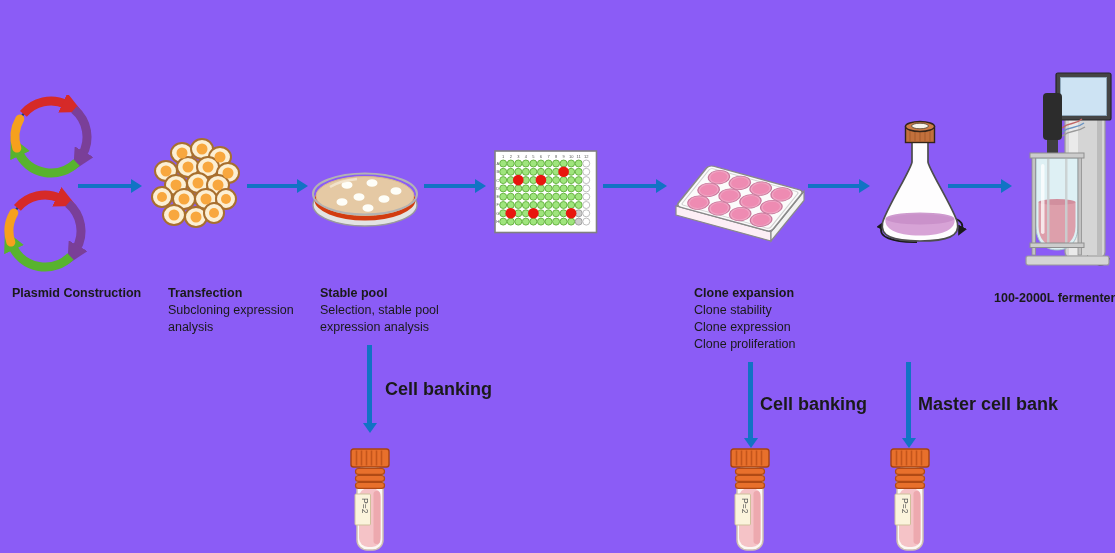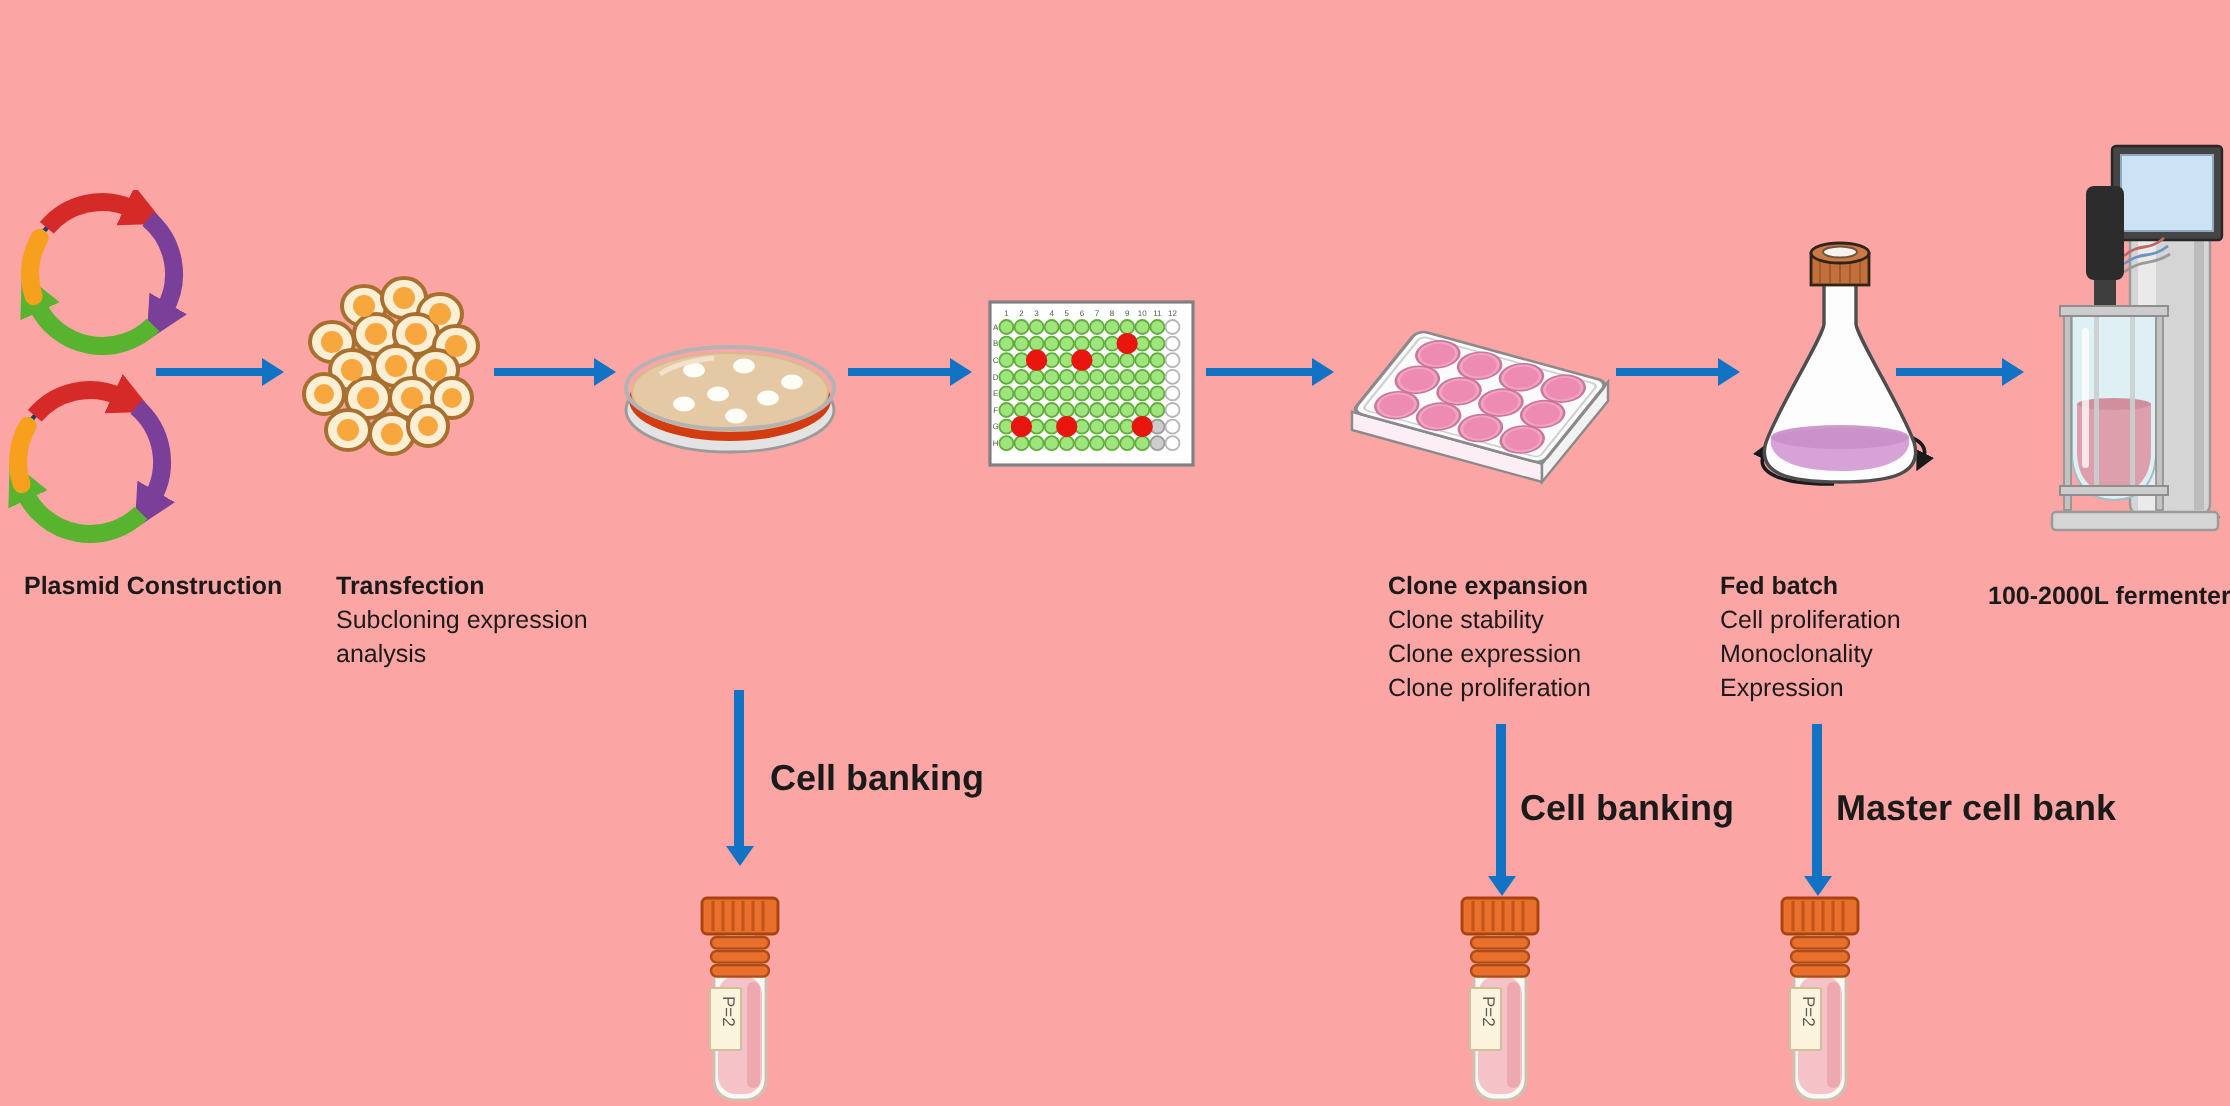--- a/index.html
+++ b/index.html
@@ -1,18 +1,18 @@
 <!DOCTYPE html>
 <html style="--arrow: #1273c4; --text: #1a1a1a; --plasmid-ring: #1c3e6e; --plasmid-red: #d62a28; --plasmid-purple: #7a3f98; --plasmid-green: #58b32e; --plasmid-orange: #f6a01d; --cell-body: #fcefd4; --cell-nucleus: #f8a73e; --petri-media: #d23c10; --petri-agar: #e5c9a4; --plate12-pink: #f0a3c2; --flask-liquid: #d7a3d6; --flask-cap: #c2703c; --vial-cap: #e8702c; --vial-liquid: #f5c3c7; --fermenter-screen: #cde3f3; --fermenter-liquid: #dd9fab;"><head>
 <meta charset="utf-8">
 <style>
   *{margin:0;padding:0;box-sizing:border-box}
   html,body{background:#fff}
   body{font-family:"Liberation Sans",sans-serif;color:var(--text,#1a1a1a)}
-  .canvas{position:relative;width:1115px;height:553px;background:#fca5a5;overflow:hidden}
+  .canvas{position:relative;width:1115px;height:553px;background:#8b5cf6;overflow:hidden}
   .abs{position:absolute}
   .step-label{position:absolute}
   .step-title{font-weight:700;font-size:12.5px;line-height:17px;white-space:nowrap}
   .step-sub{font-size:12.5px;line-height:17px;white-space:pre-line}
   .branch-label{position:absolute;font-weight:700;font-size:18px;white-space:nowrap}
   .h-arrow{position:absolute;height:4px;background:var(--arrow,#1273c4)}
   .h-arrow::after{content:"";position:absolute;right:-11px;top:50%;transform:translateY(-50%);
     width:0;height:0;border-left:11px solid var(--arrow,#1273c4);
     border-top:7px solid transparent;border-bottom:7px solid transparent}
   .v-arrow{position:absolute;width:5px;background:var(--arrow,#1273c4)}
@@ -351,32 +351,29 @@
 
   <div class="step-label" style="left:12px;top:285px;width:152px">
     <div class="step-title">Plasmid Construction</div>
   </div>
   <div class="step-label" style="left:168px;top:285px;width:140px">
     <div class="step-title">Transfection</div>
     <div class="step-sub">Subcloning expression
 analysis</div>
   </div>
   <div class="step-label" style="left:320px;top:285px;width:150px">
+    <div class="step-title">Stable pool</div>
+    <div class="step-sub">Selection, stable pool
+expression analysis</div>
   </div>
   <div class="step-label" style="left:694px;top:285px;width:140px">
     <div class="step-title">Clone expansion</div>
     <div class="step-sub">Clone stability
 Clone expression
 Clone proliferation</div>
-  </div>
-  <div class="step-label" style="left:860px;top:285px;width:130px">
-    <div class="step-title">Fed batch</div>
-    <div class="step-sub">Cell proliferation
-Monoclonality
-Expression</div>
   </div>
   <div class="step-label" style="left:994px;top:290px;width:122px">
     <div class="step-title">100-2000L fermenter</div>
     <div class="step-sub"></div>
   </div>
 
   <div class="branch-label" style="left:385px;top:379px">Cell banking</div>
   <div class="branch-label" style="left:760px;top:394px">Cell banking</div>
   <div class="branch-label" style="left:918px;top:394px">Master cell bank</div>
 

